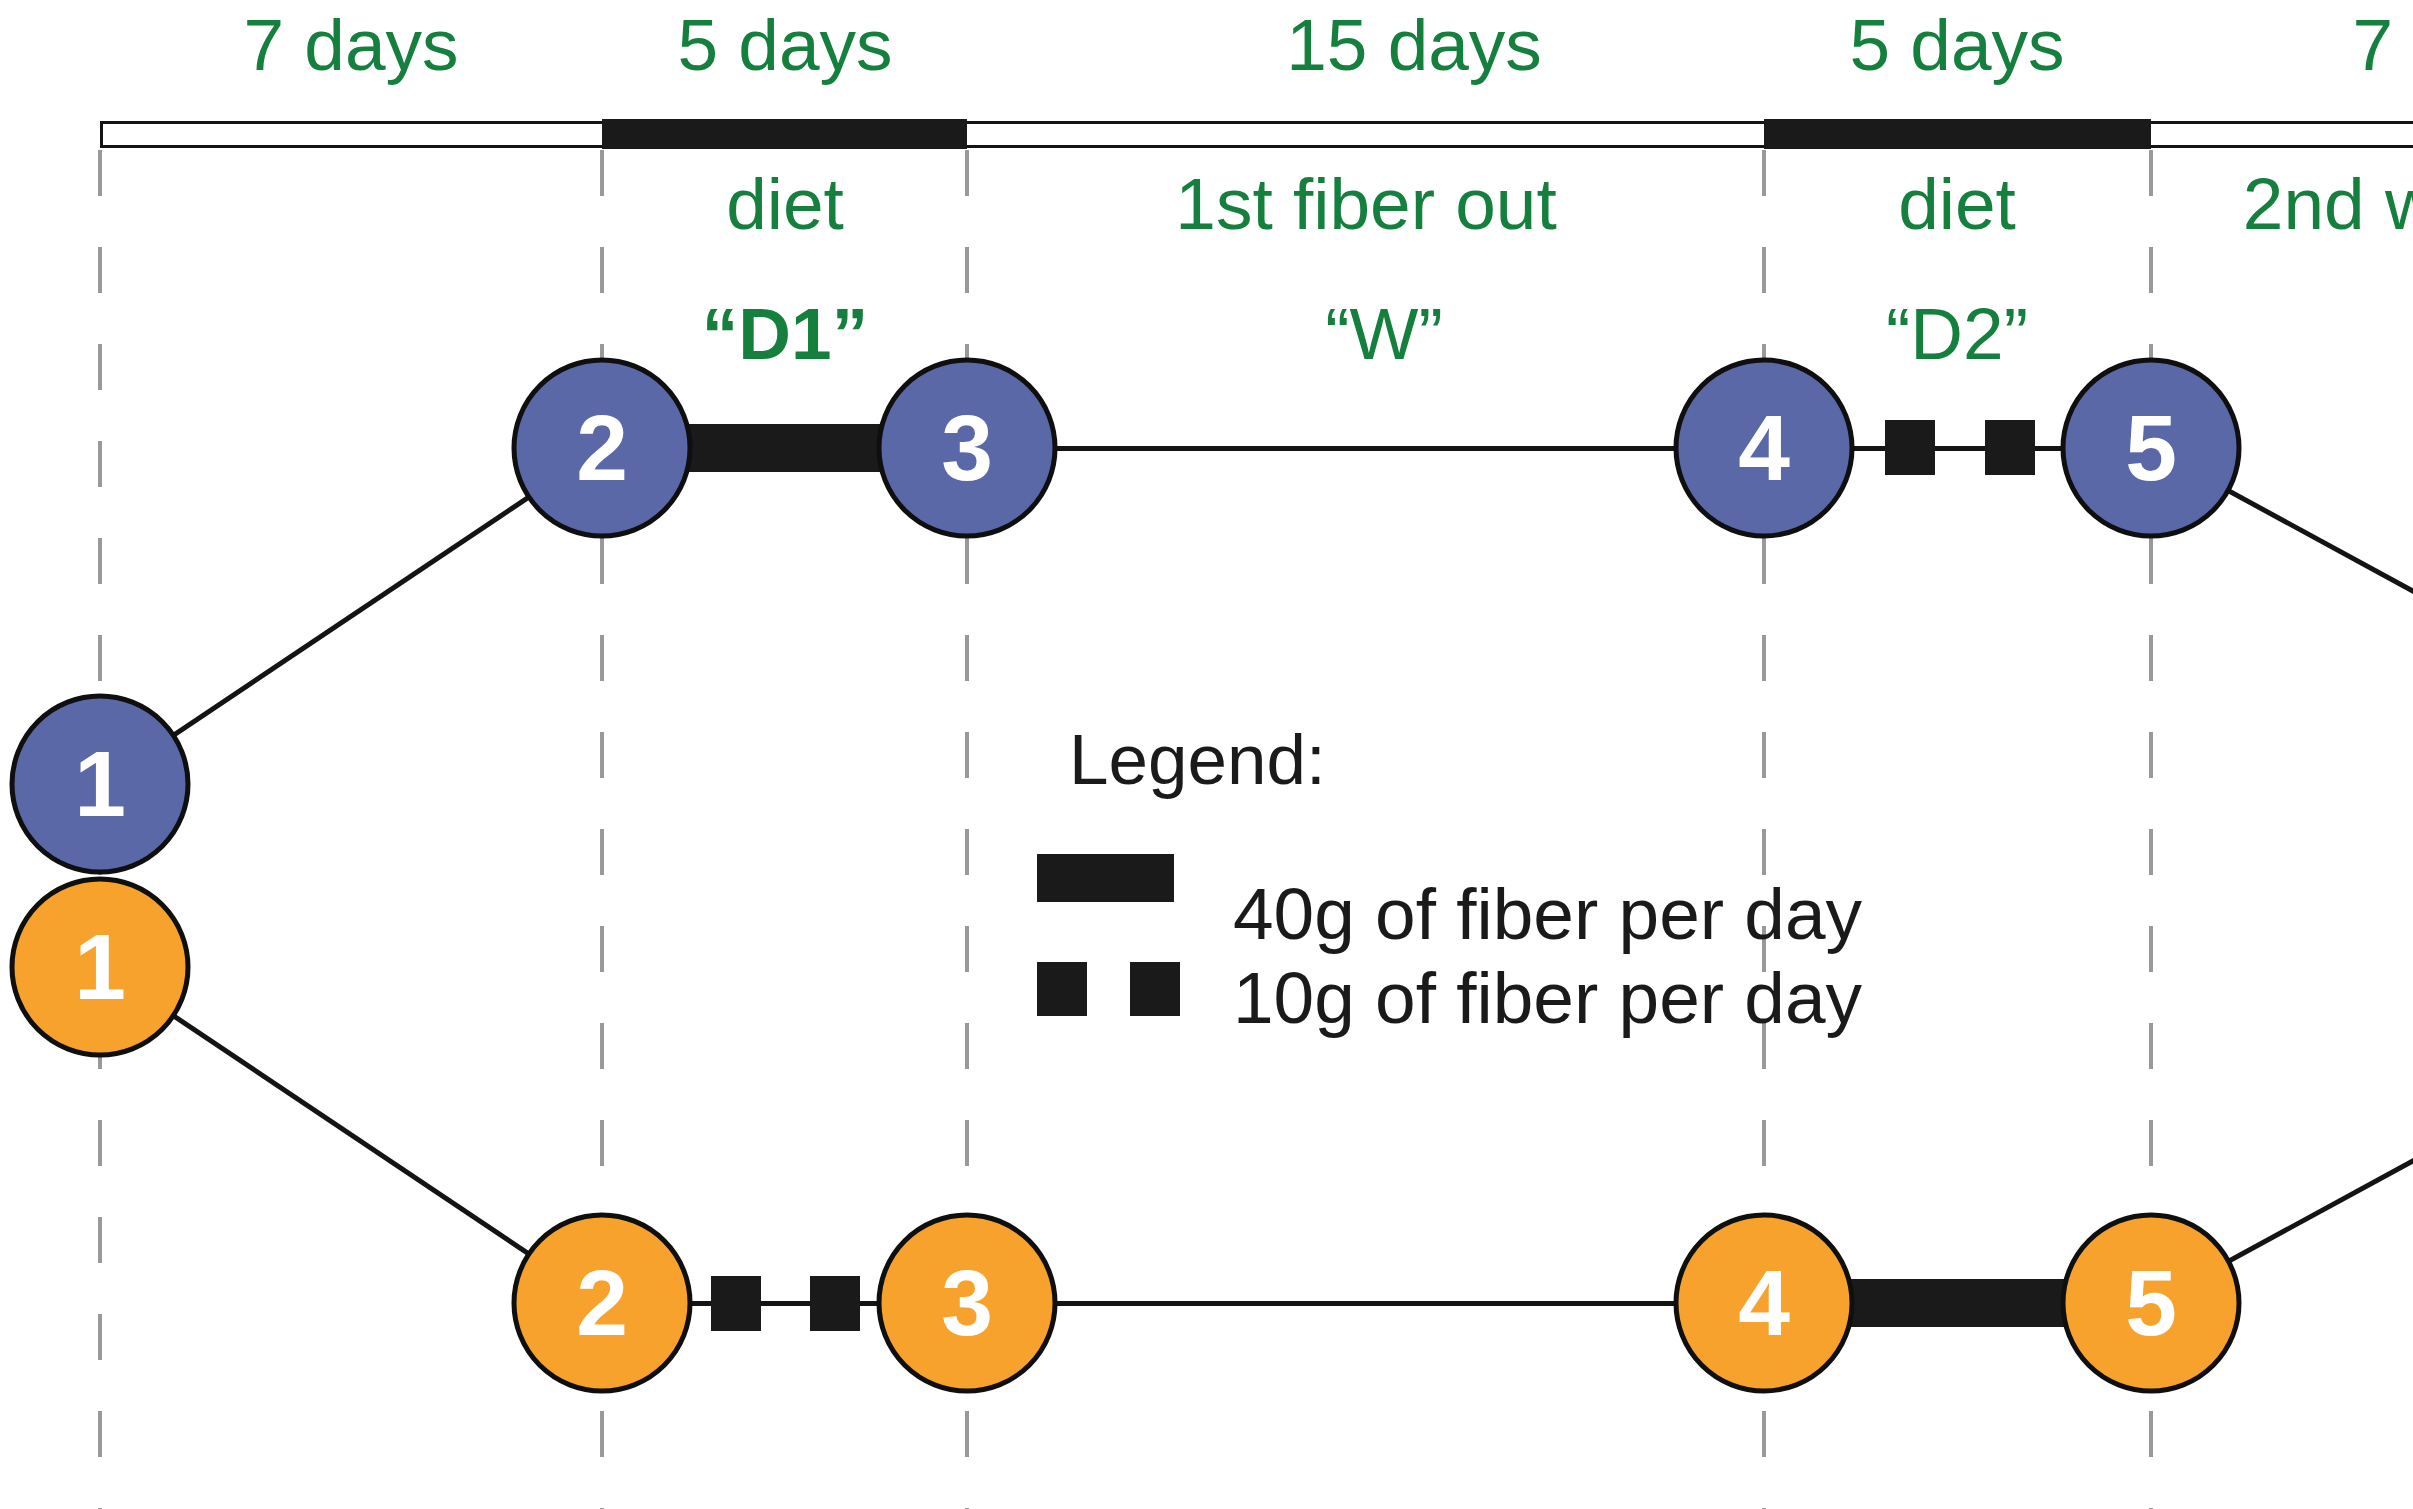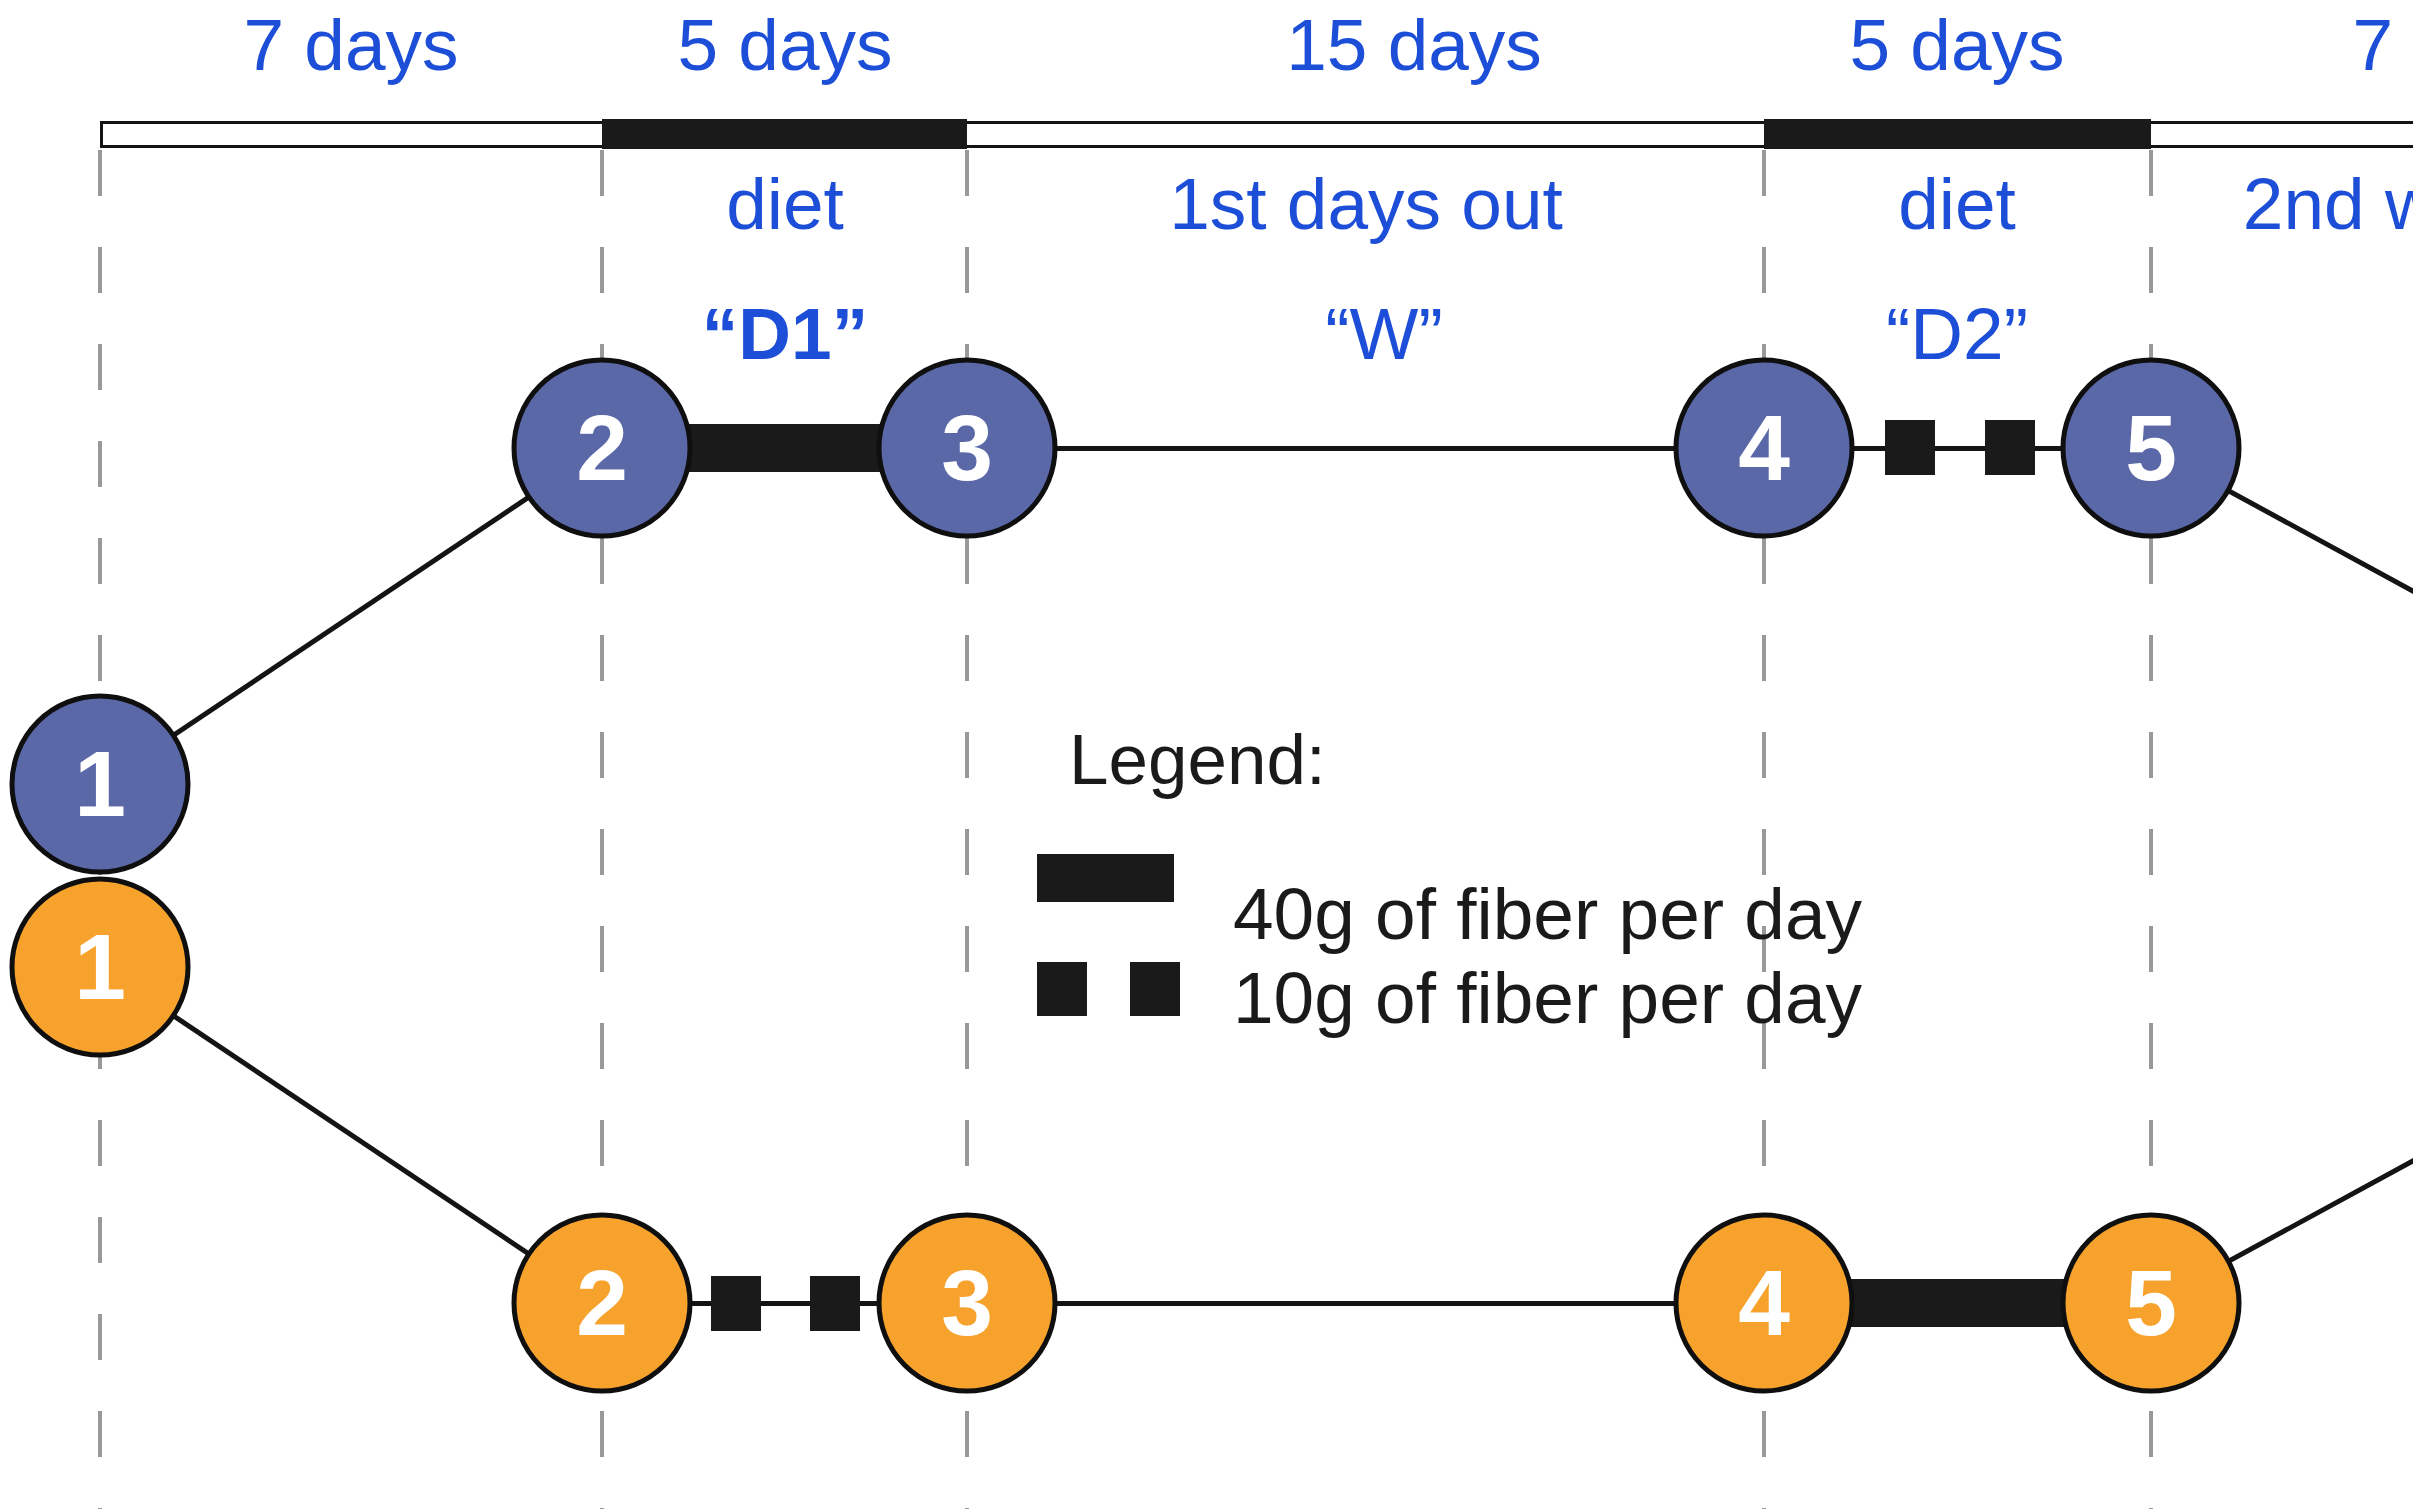--- a/index.html
+++ b/index.html
@@ -1,21 +1,21 @@
 <!DOCTYPE html>
 <html style="font-size:7.7px"><head>
 <meta charset="utf-8">
 <style>
   html,body{margin:0;padding:0;background:#ffffff;}
   .stage{
     position:relative;width:2877px;height:1510px;background:#ffffff;overflow:hidden;
     font-family:"Liberation Sans", sans-serif;color:#1a1a1a;
   }
   .lbl{position:absolute;transform:translateX(-50%);font-size:73px;line-height:85px;
-       white-space:nowrap;color:#1d4ed8;text-align:right;}
+       white-space:nowrap;color:#15803d;text-align:right;}
   
   .tbar{position:absolute;left:100px;top:121px;width:2668px;height:27px;
         background:#ffffff;border:3.9px solid #141414;box-sizing:border-box;}
   .tseg{position:absolute;top:119px;height:30px;background:#1a1a1a;}
   
   .vdash{position:absolute;top:150px;bottom:0;width:3.9px;
          background:repeating-linear-gradient(180deg,#999999 0px,#999999 46px,transparent 46px,transparent 97px);}
   
   .edge{position:absolute;height:4.8px;background:#141414;transform-origin:0 50%;z-index:1;}
   .fatbar{position:absolute;height:48px;background:#1a1a1a;z-index:2;}
@@ -49,21 +49,21 @@
   <div class="tseg" style="left:602px;width:365px;"></div>
   <div class="tseg" style="left:1764px;width:387px;"></div>
 
   <div class="vdash" style="left:98px;"></div>
   <div class="vdash" style="left:600px;"></div>
   <div class="vdash" style="left:965px;"></div>
   <div class="vdash" style="left:1762px;"></div>
   <div class="vdash" style="left:2149px;"></div>
 
   <div class="lbl" style="left:785px;top:161px;">diet</div>
-  <div class="lbl" style="left:1366px;top:161px;">1st days out</div>
+  <div class="lbl" style="left:1366px;top:161px;">1st fiber out</div>
   <div class="lbl" style="left:1957px;top:161px;">diet</div>
   <div class="lbl" style="left:2460px;top:161px;">2nd wash out</div>
 
   <div class="lbl" style="left:785px;top:291px;font-weight:bold;">“D1”</div>
   <div class="lbl" style="left:1384px;top:291px;">“W”</div>
   <div class="lbl" style="left:1957px;top:291px;">“D2”</div>
 
   <div class="edge" style="left:100px;top:782px;width:604px;transform:rotate(-33.83deg);"></div>
   <div class="edge" style="left:967px;top:446px;width:1184px;"></div>
   <div class="edge" style="left:2151px;top:446px;width:704px;transform:rotate(28.57deg);"></div>

